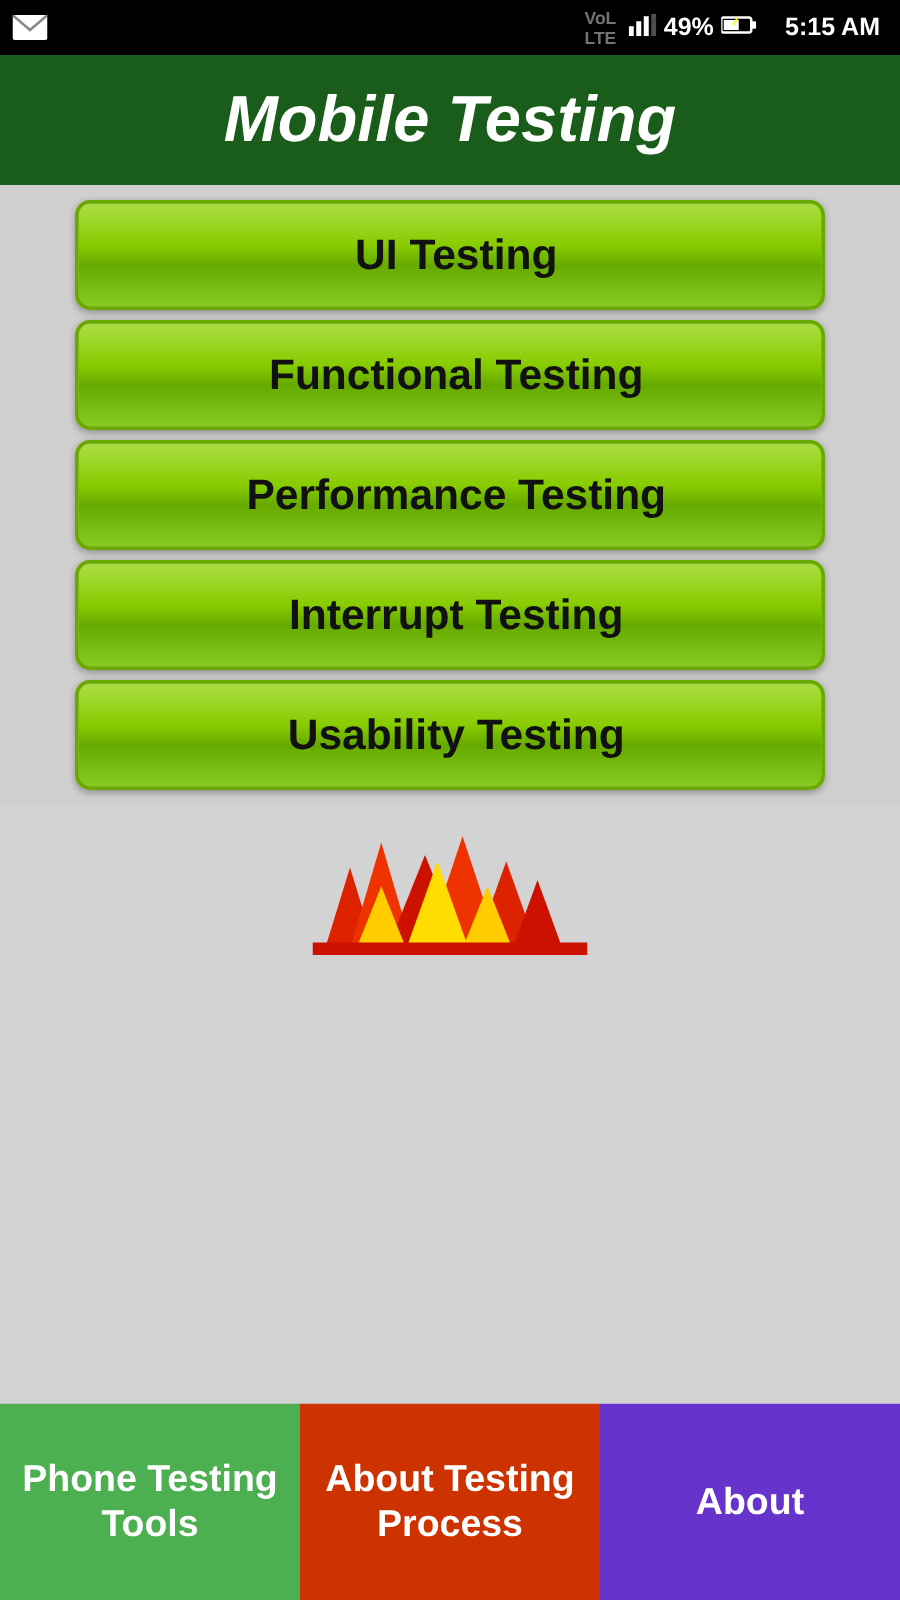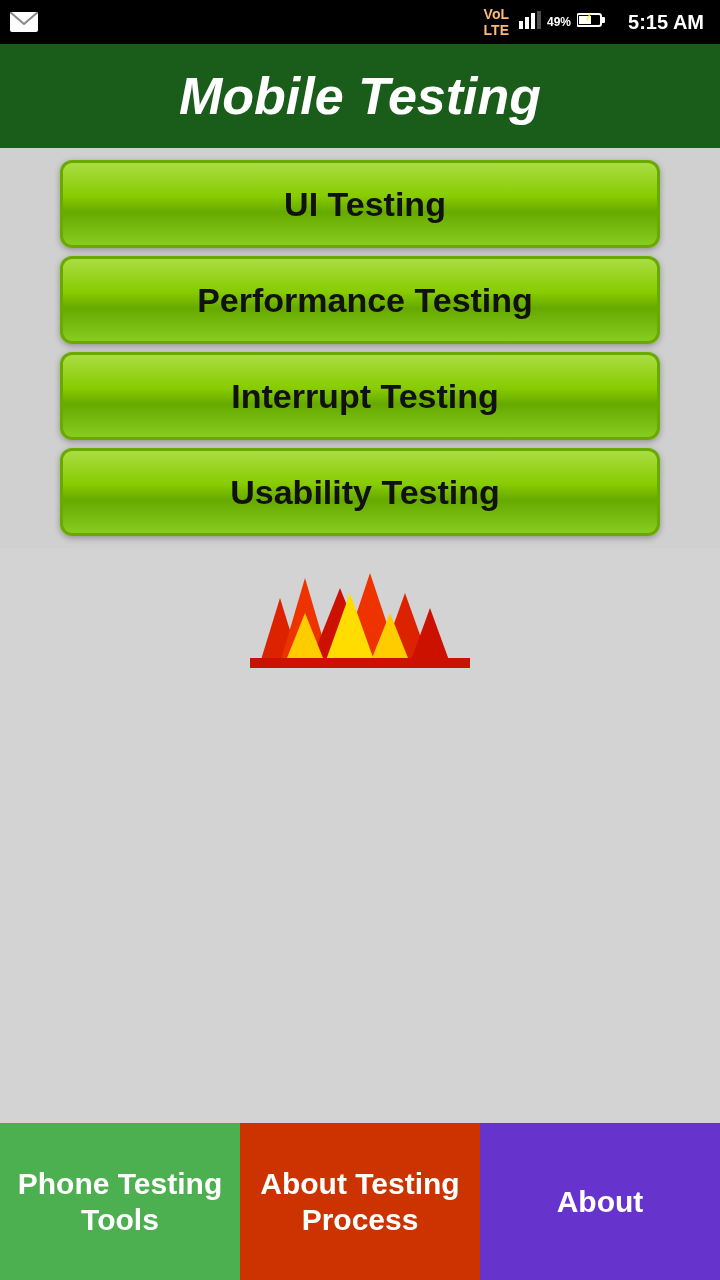--- a/index.html
+++ b/index.html
@@ -121,52 +121,55 @@
 </head>
 <body>
 
 <div class="status-bar">
   <span style="position:absolute;left:10px;top:12px;">
     <svg width="28" height="20" viewBox="0 0 28 20">
       <rect width="28" height="20" rx="2" fill="white"></rect>
       <polyline points="0,0 14,12 28,0" stroke="#888" stroke-width="2" fill="none"></polyline>
     </svg>
   </span>
-  <span class="status-bar-text" style="font-size:14px;color:#fdba74;margin-right:4px;">
+  <span class="status-bar-text" style="font-size:14px;color:#737373;margin-right:4px;">
     VoL<br>LTE
   </span>
   <span class="status-bar-text">
     <svg width="22" height="18" viewBox="0 0 22 18">
       <rect x="0" y="10" width="4" height="8" fill="white"></rect>
       <rect x="6" y="6" width="4" height="12" fill="white"></rect>
       <rect x="12" y="2" width="4" height="16" fill="white"></rect>
       <rect x="18" y="0" width="4" height="18" fill="white" opacity="0.3"></rect>
     </svg>
   </span>
-  <span class="status-bar-text" style="font-size:12px;">49%</span>
+  <span class="status-bar-text" style="font-size:20px;">49%</span>
   <span>
     <svg width="28" height="16" viewBox="0 0 28 16">
       <rect x="0" y="2" width="24" height="12" rx="2" stroke="white" stroke-width="2" fill="none"></rect>
       <rect x="24" y="5" width="4" height="6" rx="1" fill="white"></rect>
       <rect x="2" y="4" width="12" height="8" fill="white"></rect>
       <line x1="13" y1="2" x2="10" y2="8" stroke="yellow" stroke-width="1.5"></line>
     </svg>
   </span>
   <span class="status-bar-text" style="font-size:20px;margin-left:17px;">5:15 AM</span>
 </div>
 
 <div class="header">
   <span class="header-title">Mobile Testing</span>
 </div>
 
 <div class="main-content">
   <div class="menu-btn">
     <span class="menu-btn-label">UI Testing</span>
   </div>
   <div class="menu-btn">
+    <span class="menu-btn-label">Functional Testing</span>
+  </div>
+  <div class="menu-btn">
     <span class="menu-btn-label">Performance Testing</span>
   </div>
   <div class="menu-btn">
     <span class="menu-btn-label">Interrupt Testing</span>
   </div>
   <div class="menu-btn">
     <span class="menu-btn-label">Usability Testing</span>
   </div>
 </div>
 

